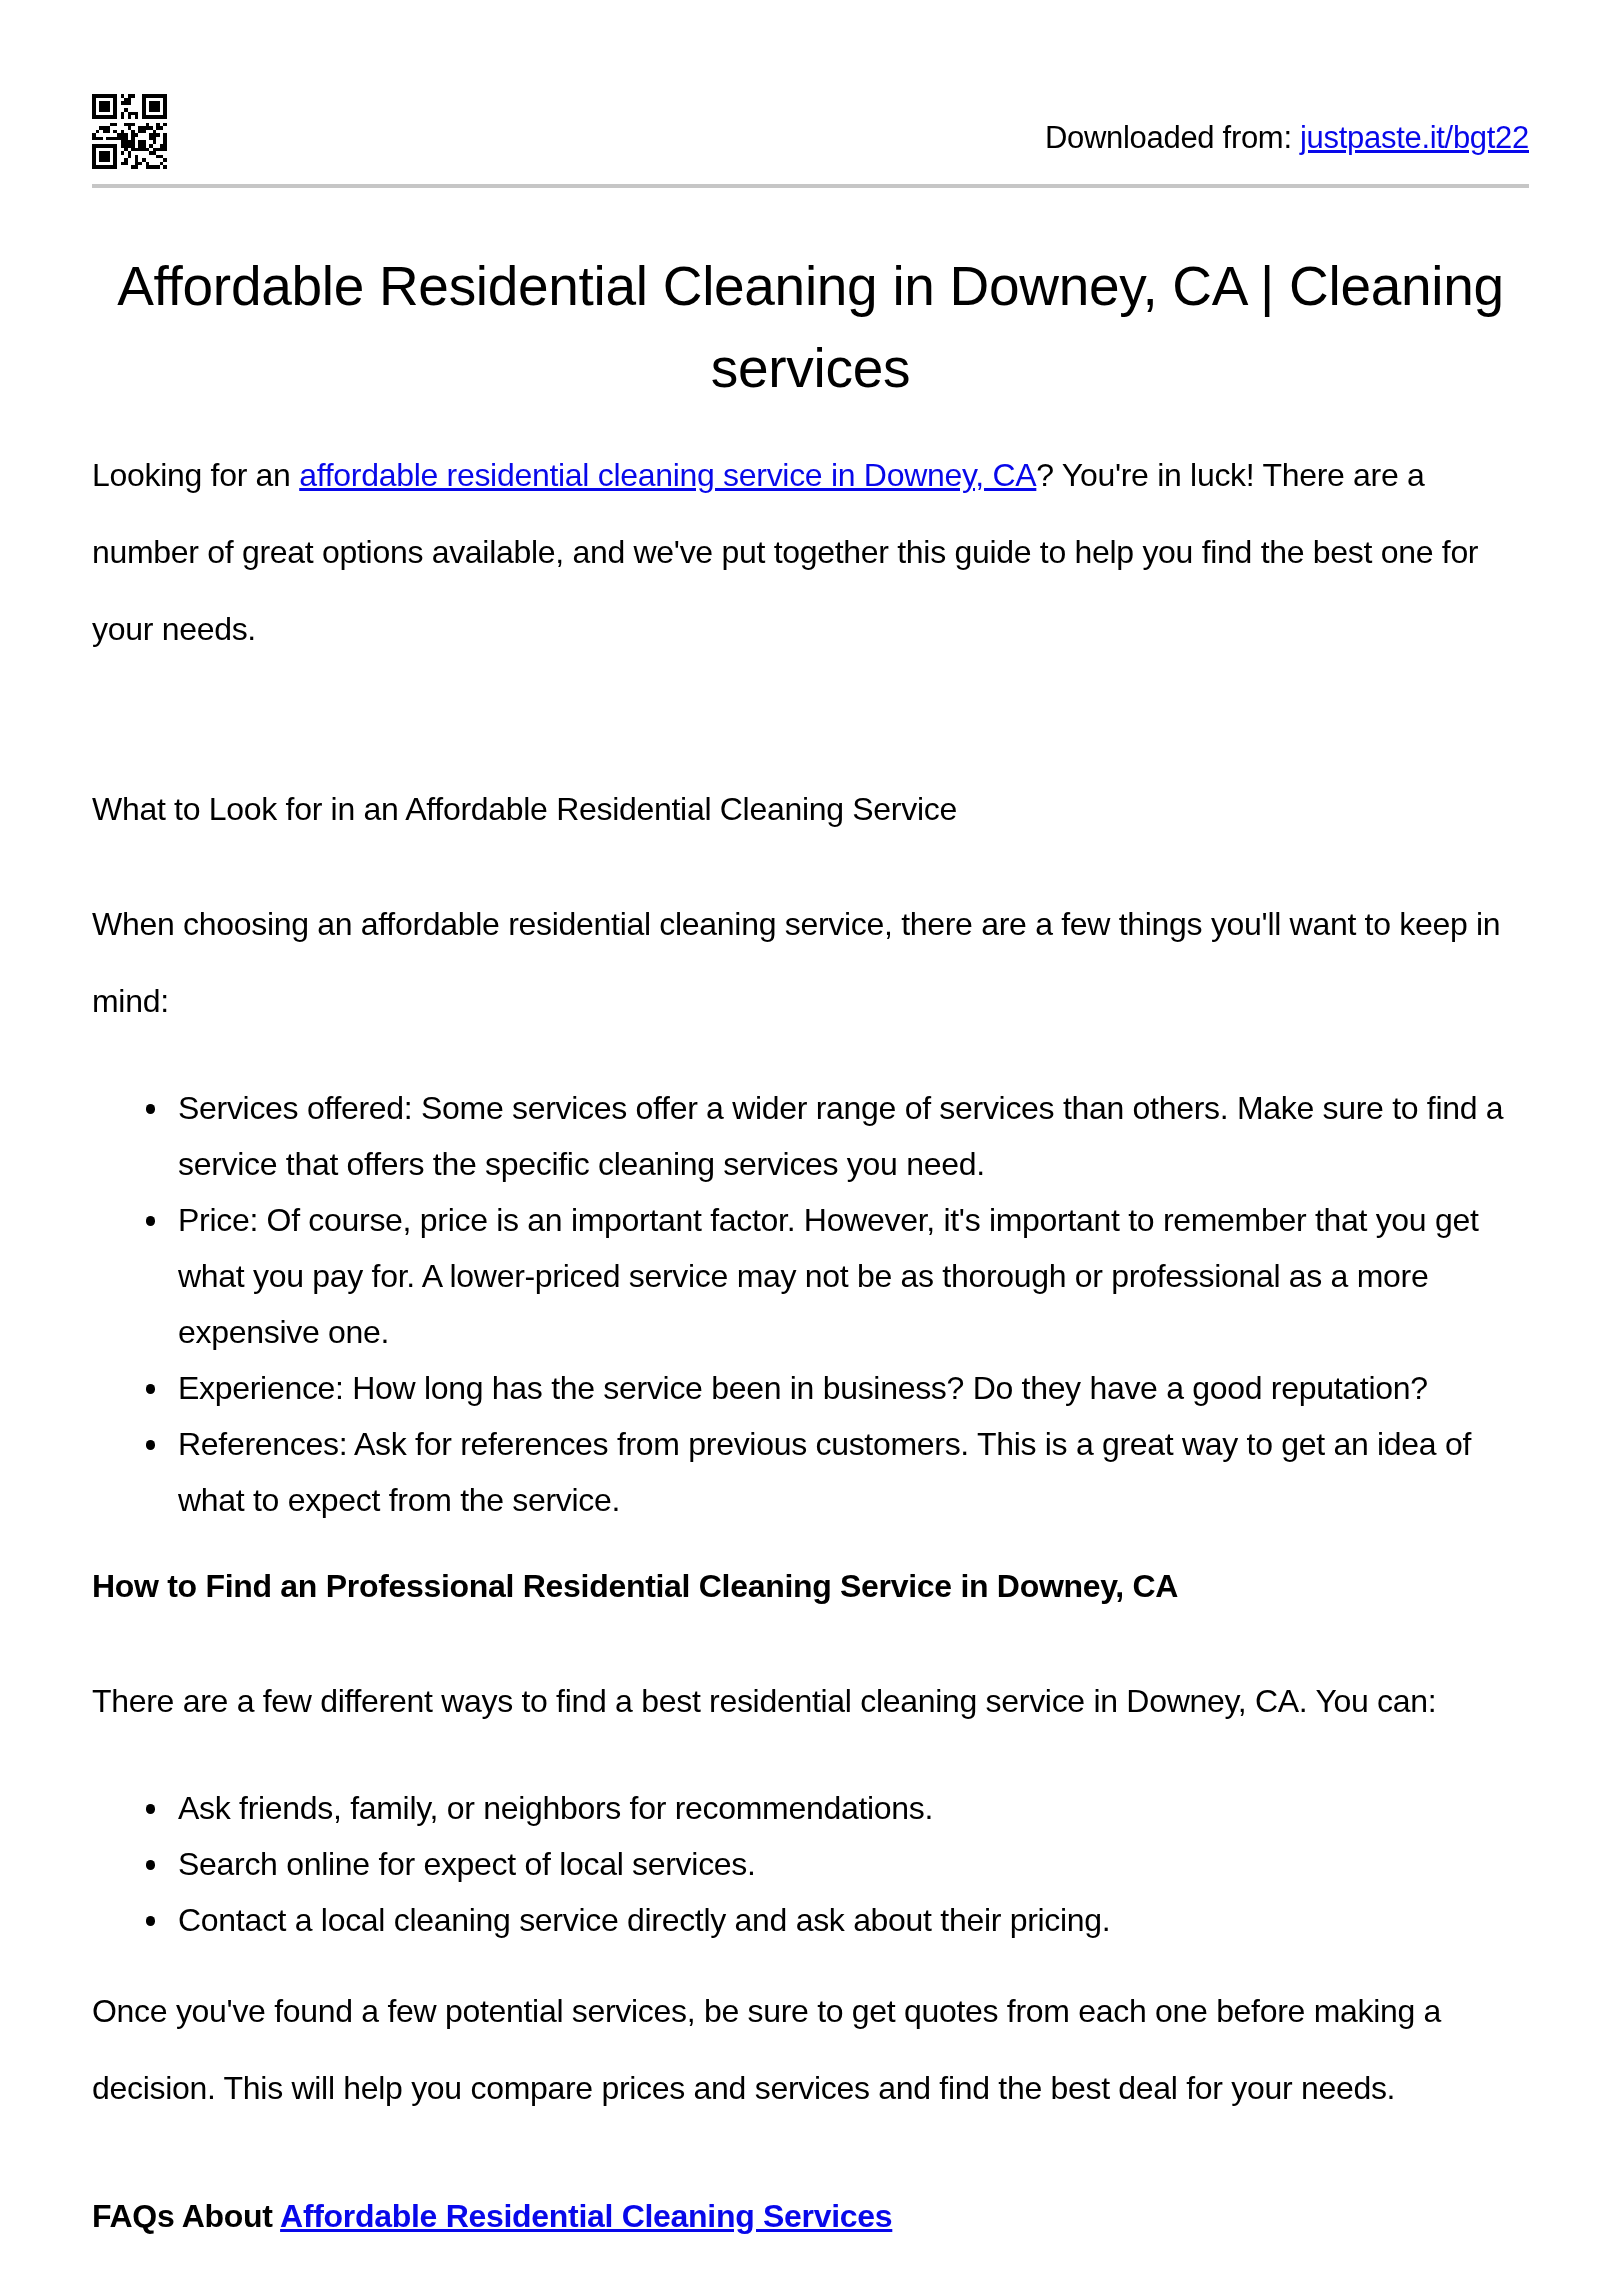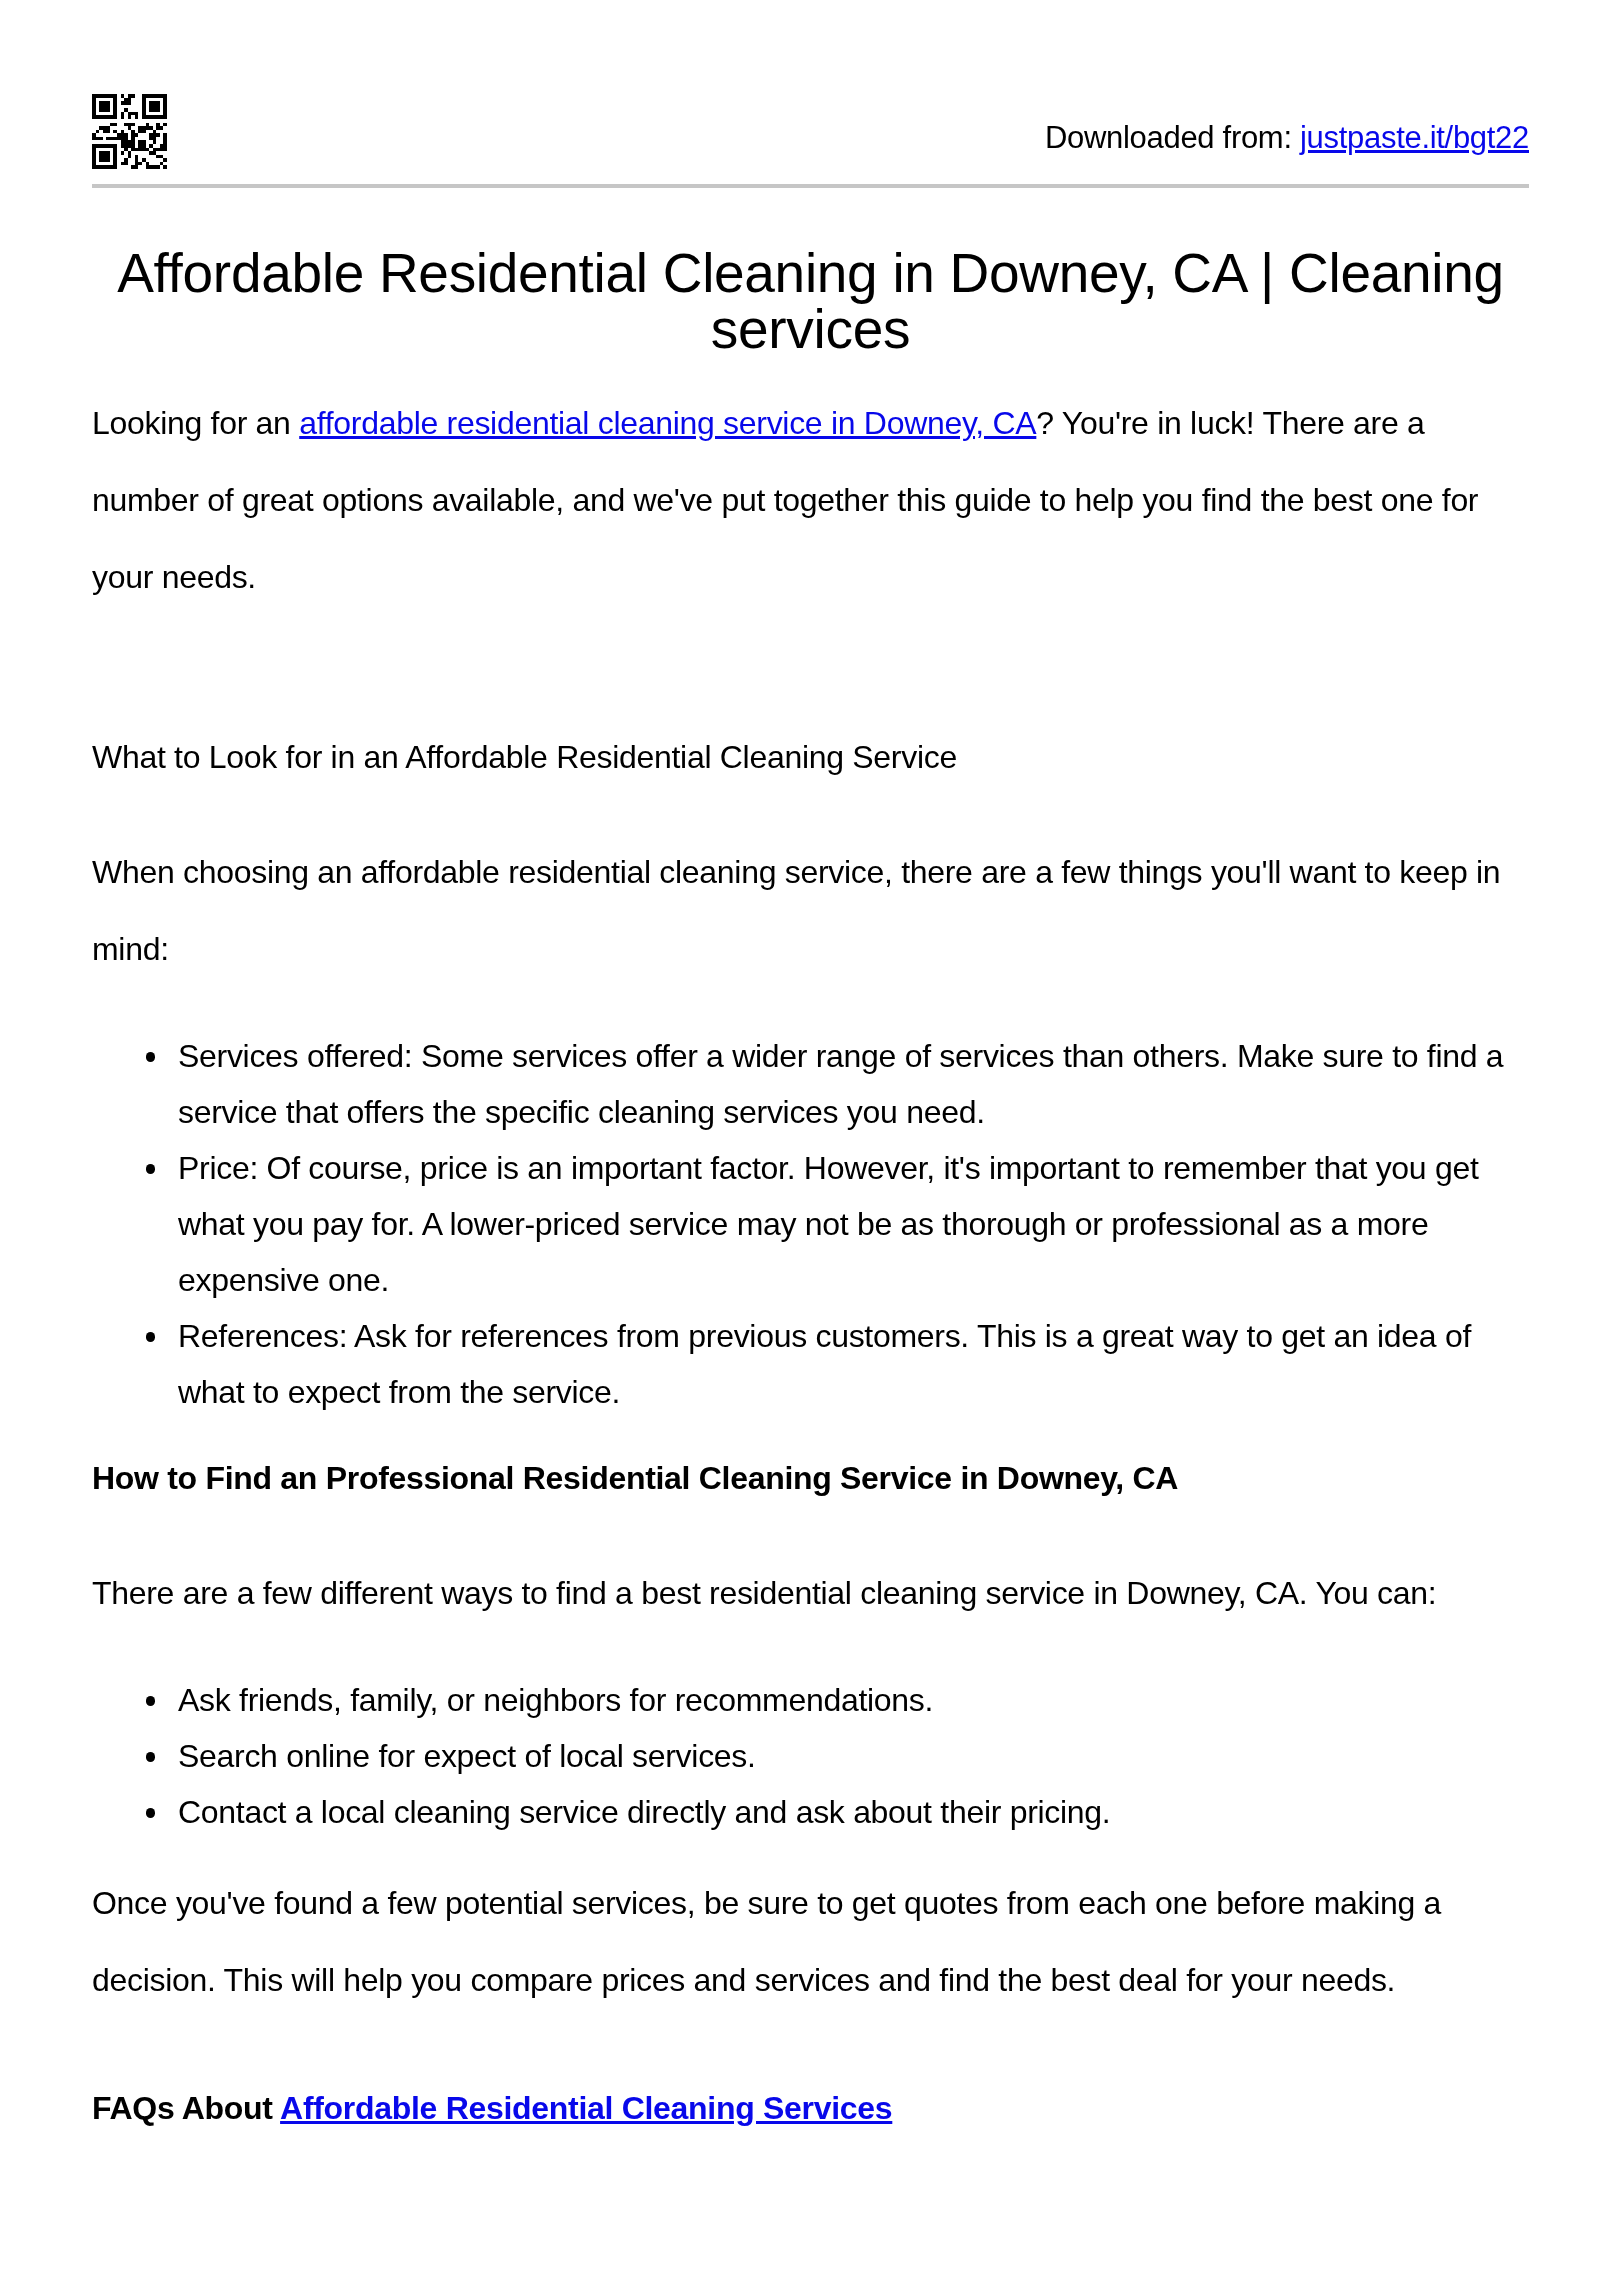--- a/index.html
+++ b/index.html
@@ -44,21 +44,21 @@
     border:none;
     border-bottom:4.6px solid var(--divider);
     height:0;
   }
   
   a{color:var(--link);text-decoration:underline;cursor:pointer;}
   h1{
     margin:57px 0 0 0;
     font-size:55px;
     font-weight:400;
-    line-height:56px;
+    line-height:82px;
     text-align:center;
     letter-spacing:-0.3px;
   }
   p, h2, h3{
     font-size:32px;
     line-height:77px;
     letter-spacing:-0.3px;
     margin:0;
   }
   h2{font-weight:400;}
@@ -329,20 +329,21 @@
   <h1>Affordable Residential Cleaning in Downey, CA | Cleaning services</h1>
 
   <p class="intro"><span>Looking for an </span><a>affordable residential cleaning service in Downey, CA</a><span>? You're in luck! There are a number of great options available, and we've put together this guide to help you find the best one for your needs.</span></p>
 
   <h2 class="h-lookfor">What to Look for in an Affordable Residential Cleaning Service</h2>
   <p class="p-choosing">When choosing an affordable residential cleaning service, there are a few things you'll want to keep in mind:</p>
 
   <ul class="ul-considerations">
     <li>Services offered: Some services offer a wider range of services than others. Make sure to find a service that offers the specific cleaning services you need.</li>
     <li>Price: Of course, price is an important factor. However, it's important to remember that you get what you pay for. A lower-priced service may not be as thorough or professional as a more expensive one.</li>
+    <li>Experience: How long has the service been in business? Do they have a good reputation?</li>
     <li>References: Ask for references from previous customers. This is a great way to get an idea of what to expect from the service.</li>
   </ul>
 
   <h3 class="h-howtofind">How to Find an Professional Residential Cleaning Service in Downey, CA</h3>
   <p class="p-ways">There are a few different ways to find a best residential cleaning service in Downey, CA. You can:</p>
 
   <ul class="ul-ways">
     <li>Ask friends, family, or neighbors for recommendations.</li>
     <li>Search online for expect of local services.</li>
     <li>Contact a local cleaning service directly and ask about their pricing.</li>

